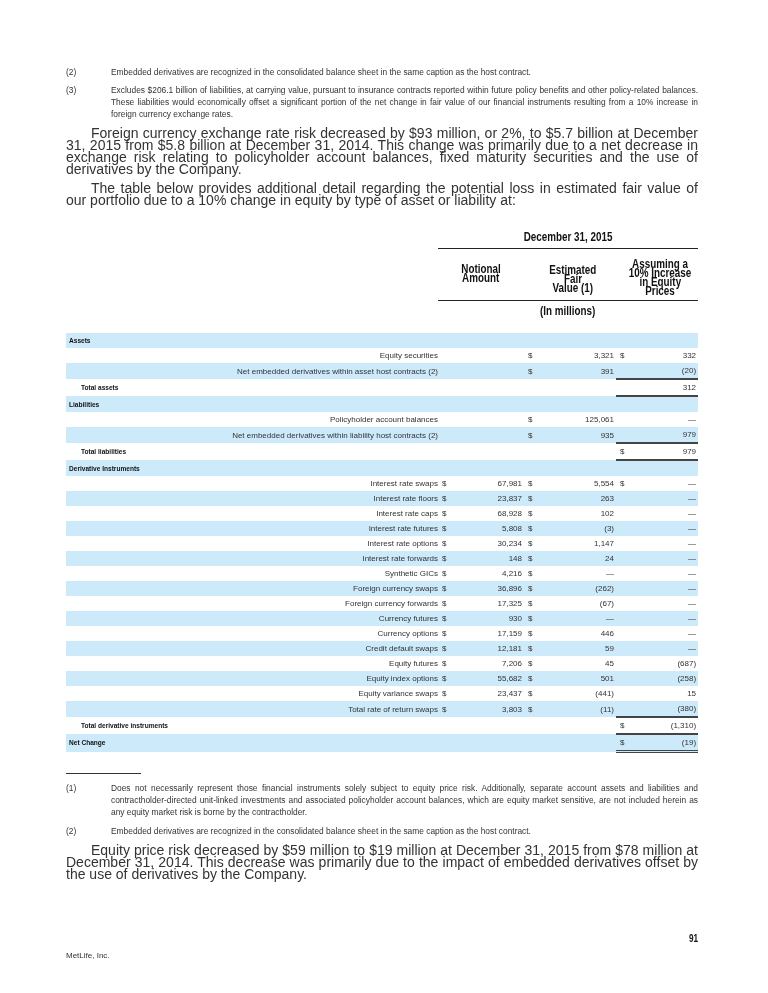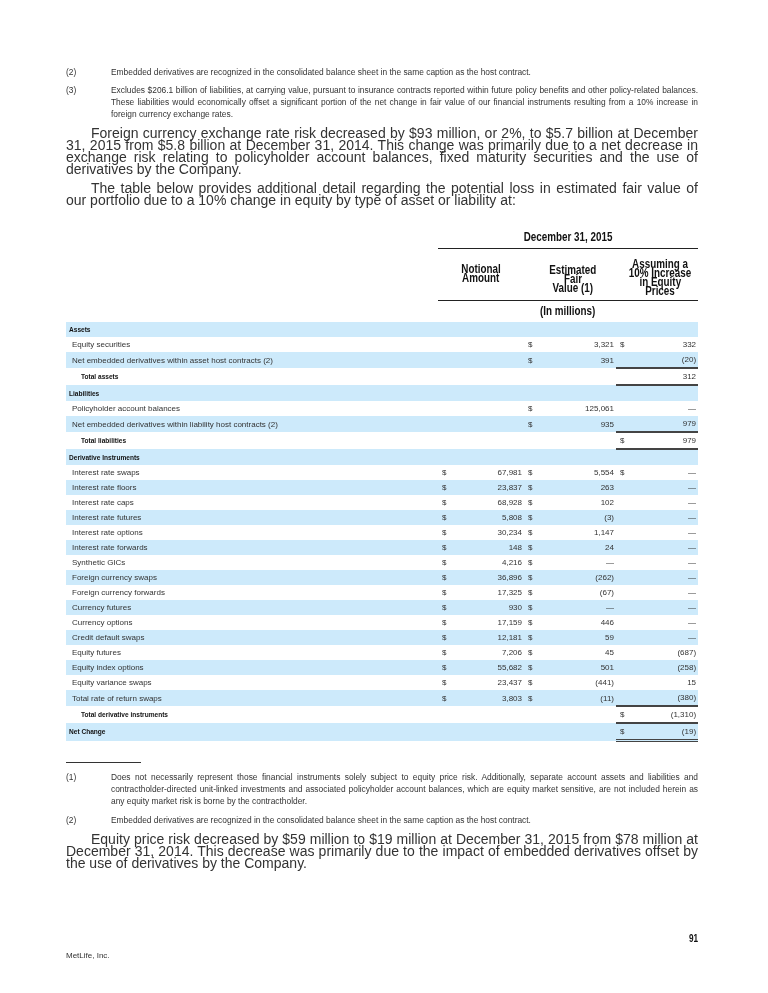--- a/index.html
+++ b/index.html
@@ -9,21 +9,21 @@
   .fn .num { position: absolute; left: 0; top: 0; }
   .para { font-size: 14px; line-height: 12px; text-indent: 25px; text-align: justify; }
   .bold-cond { font-family: "Liberation Sans", sans-serif; font-weight: bold; transform: scaleX(0.82); transform-origin: left center; display: inline-block; color: #111; }
   .bold-cond.center { transform-origin: center center; }
   .bold-cond.right { transform-origin: right center; }
 
   table.risk { border-collapse: collapse; width: 632px; font-size: 8px; table-layout: fixed; }
   table.risk td { padding: 0; height: 15px; vertical-align: middle; white-space: nowrap; }
   tr.hl td { background: #cdeafb; }
   td.lab { padding-left: 6px !important; margin-top: 8px; }
-  td.lab.ind { padding-left: 6px !important; }
+  td.lab.ind { padding-left: 6px !important; text-align: right; }
   td.lab.ind2 { padding-left: 15px !important; }
   td.dol { text-align: left; padding-left: 4px !important; }
   td.num { text-align: right; padding-right: 2px !important; }
   .top-rule { border-top: 2px solid #444; }
   .bot-rule { border-bottom: 2px solid #444; }
   .dbl-rule { border-bottom: 3px double #444; }
   .hdr td { font-size: 12px; line-height: 9px; text-align: center; vertical-align: bottom; height: auto; }
   .hdrline { border-bottom: 1.5px solid #222; }
   .footer { position: absolute; left: 66px; top: 935px; width: 632px; font-size: 8px; }
   .footer .left { position: absolute; left: 0; top: 16px; }
@@ -76,21 +76,21 @@
       </td>
       <td colspan="2" class="hdrline" style="padding:11px 0 4px 6px;">
         <span class="bold-cond center">Assuming a</span><br>
         <span class="bold-cond center">10% Increase</span><br>
         <span class="bold-cond center">in Equity</span><br>
         <span class="bold-cond center">Prices</span>
       </td>
     </tr>
     <tr class="hdr">
       <td></td>
-      <td colspan="6" style="padding:3px 0 3px 0;"><span class="bold-cond center">(In millions)</span></td>
+      <td colspan="6" style="padding:3px 0 14px 0;"><span class="bold-cond center">(In millions)</span></td>
     </tr>
 
     <tr class="hl">
       <td colspan="7" class="lab" style="padding-left:3px !important;"><span class="bold-cond">Assets</span></td>
     </tr>
     </tbody>
       <tbody>
         <tr>
           <td class="lab ind">Equity securities</td>
           <td class="dol"></td>

